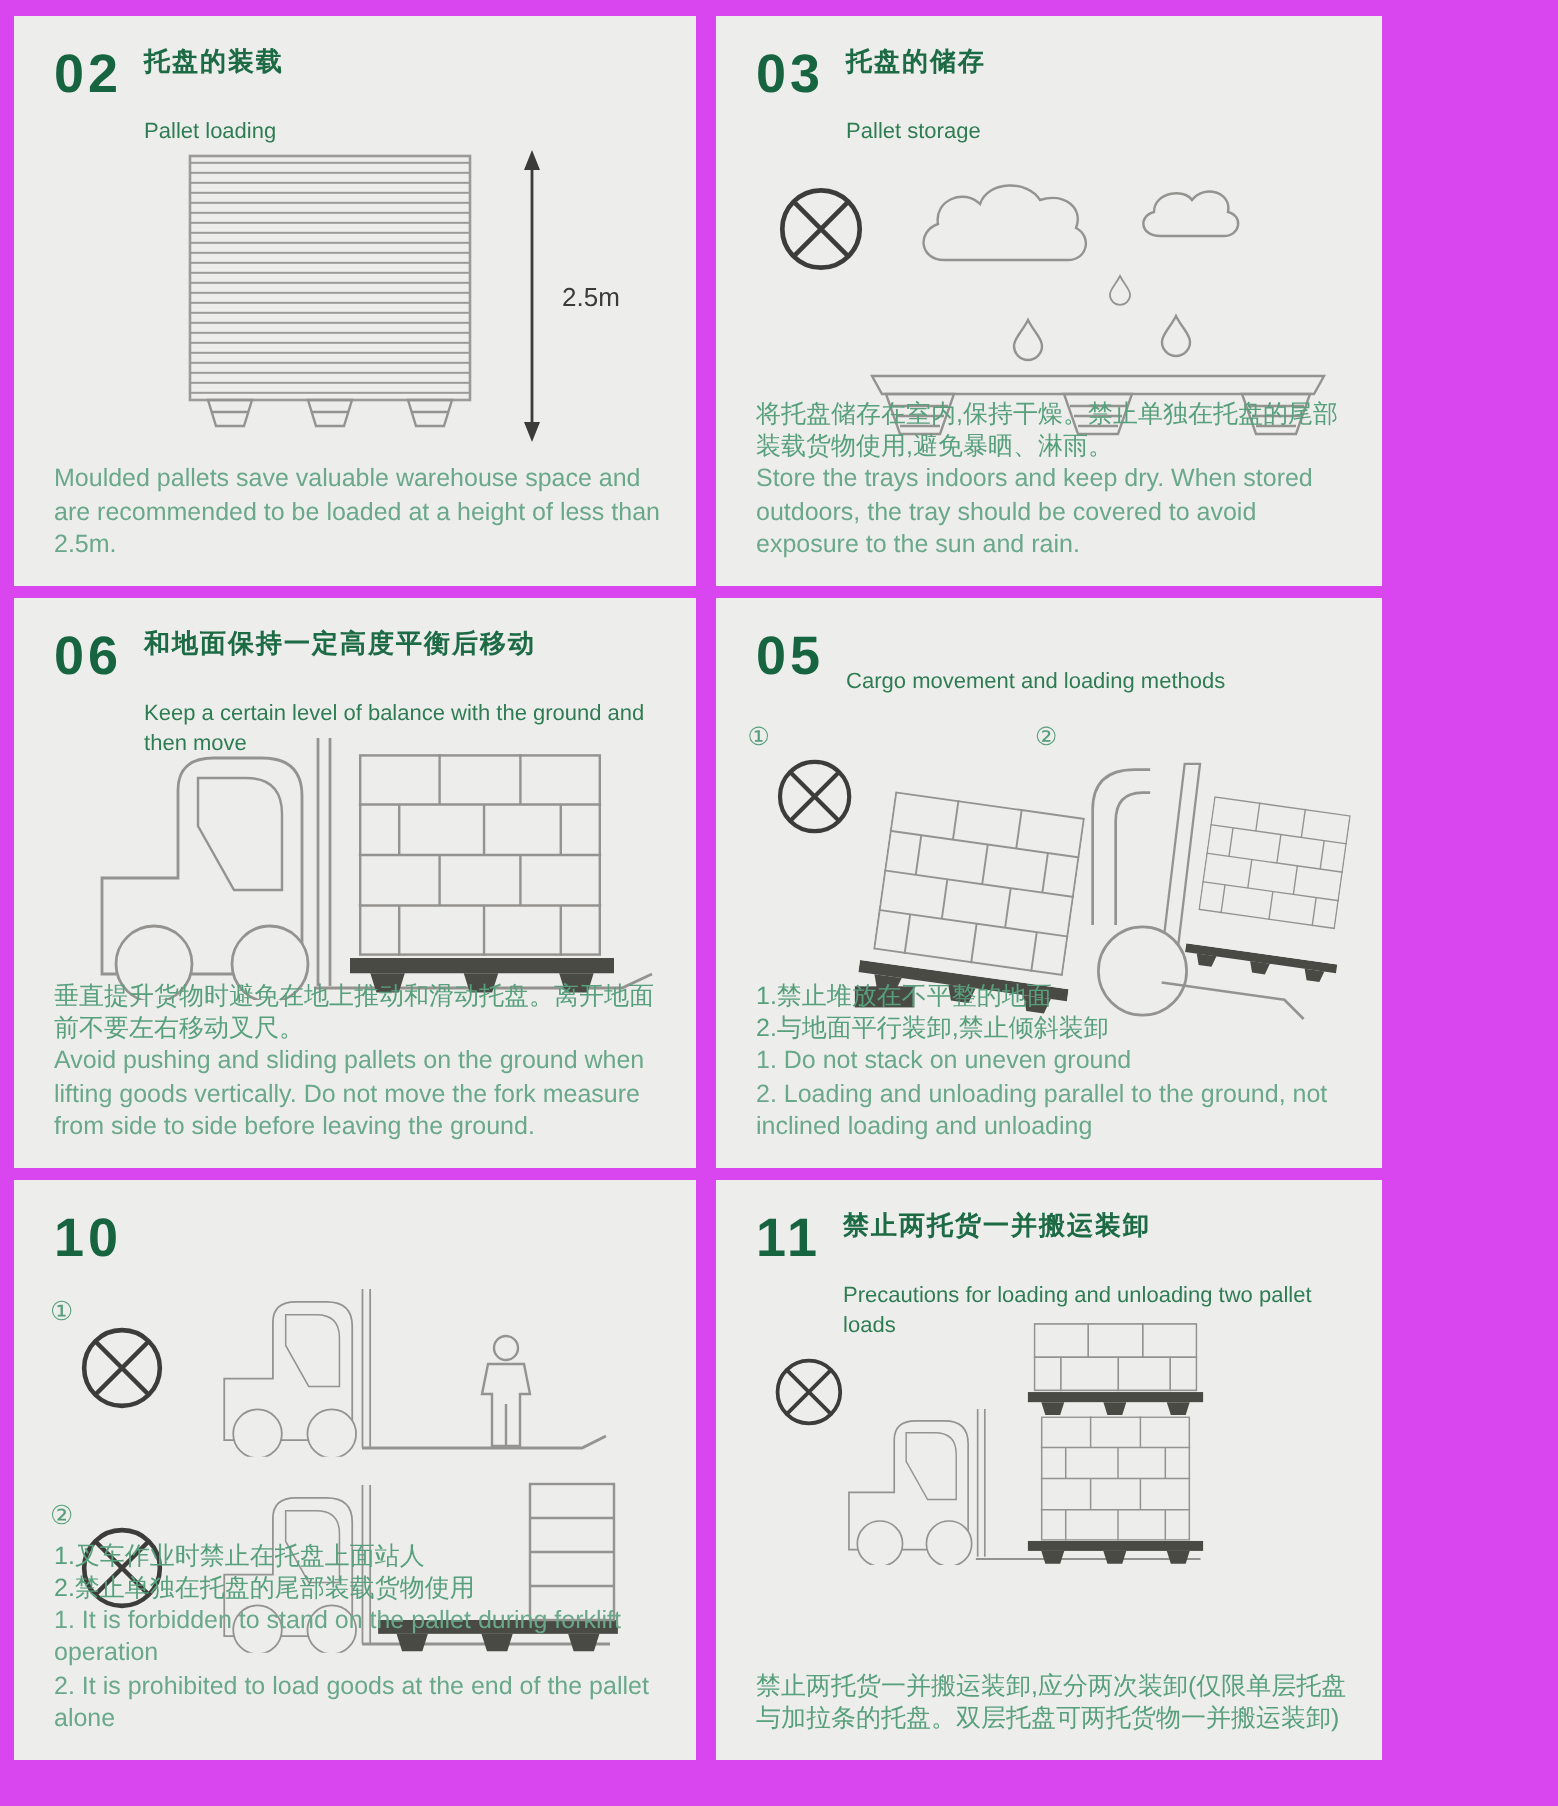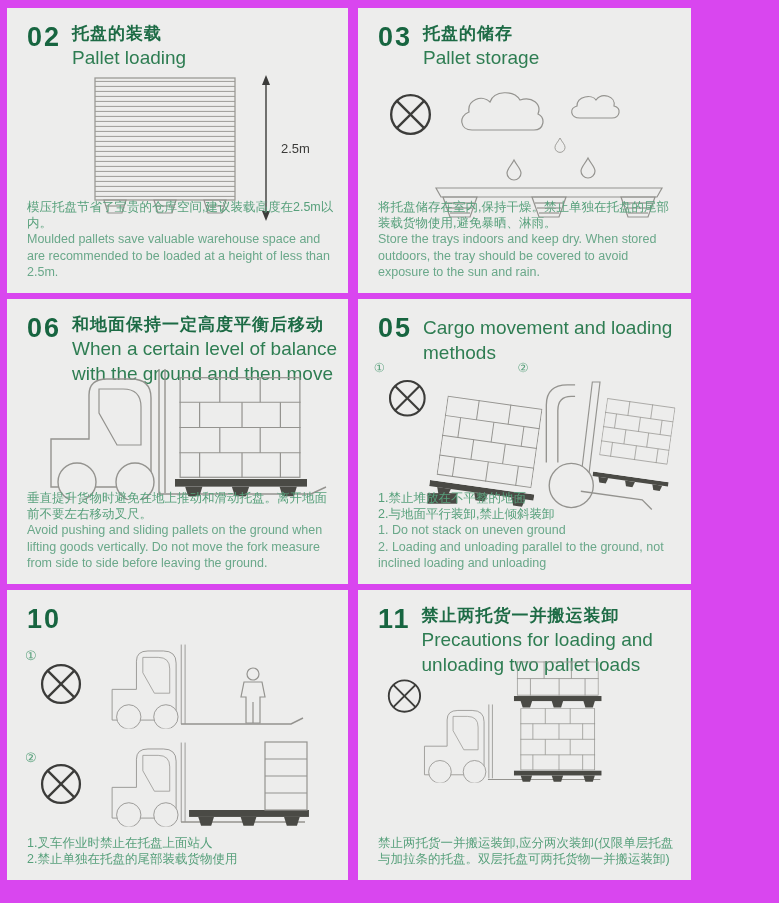--- a/index.html
+++ b/index.html
@@ -13,22 +13,22 @@
     grid-template-rows:285px 285px 290px;
     gap:6px 10px;
   }
   .panel { position:relative; background:#ededec; overflow:hidden; }
   .panel-header { position:absolute; top:15px; left:20px; right:10px; display:flex; gap:11px; }
   .panel-number {
     font-size:27px; font-weight:700; letter-spacing:2px; line-height:1;
     color:#176540; flex:0 0 auto; padding-top:1px;
   }
   .panel-titles { padding-top:0; }
-  .title-zh { font-size:17px; font-weight:700; color:#1d6b45; line-height:1.25; letter-spacing:1px; }
-  .title-en { font-size:19px; color:#2e7d52; line-height:1.3; margin-top:2px; }
+  .title-zh { font-size:13px; font-weight:700; color:#1d6b45; line-height:1.25; letter-spacing:1px; }
+  .title-en { font-size:11px; color:#2e7d52; line-height:1.3; margin-top:20px; }
   .panel-body { position:absolute; left:20px; right:12px; bottom:13px; }
   .body-zh { font-size:12.5px; color:#57a07b; line-height:1.3; white-space:pre-line; }
   .body-en { font-size:12.5px; color:#6aa88a; line-height:1.3; white-space:pre-line; }
   .illus { position:absolute; }
   svg { display:block; overflow:visible; }
   .ln { stroke:#94938f; stroke-width:1.4; fill:none; }
   .lnt { stroke:#94938f; stroke-width:1.2; fill:none; }
   .dark { fill:#4a4a45; stroke:none; }
   .wheel { fill:#ededec; stroke:#94938f; stroke-width:1.4; }
   .marker { font-size:13px; fill:#57a07b; }
@@ -121,21 +121,20 @@
         </g>
         <g>
           <line x1="207" y1="10" x2="207" y2="142" stroke="#3b3b39" stroke-width="1.4"></line>
           <polygon points="203,13 211,13 207,3" fill="#3b3b39"></polygon>
           <polygon points="203,139 211,139 207,149" fill="#3b3b39"></polygon>
         </g>
         <text x="222" y="81" class="dim-label">2.5m</text>
       </svg>
 
       <div class="panel-body">
-        <div class="body-zh">模压托盘节省了宝贵的仓库空间,建议装载高度在2.5m以内。</div>
         <div class="body-en">Moulded pallets save valuable warehouse space and are recommended to be loaded at a height of less than 2.5m.</div>
       </div>
     </section>
 
     <section class="panel">
       <div class="panel-header">
         <div class="panel-number">03</div>
         <div class="panel-titles">
           <div class="title-zh">托盘的储存</div>
           <div class="title-en">Pallet storage</div>
@@ -178,21 +177,21 @@
         <div class="body-zh">将托盘储存在室内,保持干燥。禁止单独在托盘的尾部装载货物使用,避免暴晒、淋雨。</div>
         <div class="body-en">Store the trays indoors and keep dry. When stored outdoors, the tray should be covered to avoid exposure to the sun and rain.</div>
       </div>
     </section>
 
     <section class="panel">
       <div class="panel-header">
         <div class="panel-number">06</div>
         <div class="panel-titles">
           <div class="title-zh">和地面保持一定高度平衡后移动</div>
-          <div class="title-en">When a certain level of balance with the ground and then move</div>
+          <div class="title-en">Keep a certain level of balance with the ground and then move</div>
         </div>
       </div>
 
       <svg class="illus" style="left:22px; top:54px;" width="300" height="162" viewBox="0 0 300 162">
         <use href="#sym-truck" x="14" y="12" width="150" height="135"></use>
         <path class="ln" d="M 128,141 L 282,141 L 297,134"></path>
         <use href="#sym-palletD" x="146" y="126" width="132" height="18.3"></use>
         <use href="#sym-boxes" x="150" y="24" width="122" height="101"></use>
       </svg>
 
@@ -268,20 +267,22 @@
           <rect x="246" y="102" width="42" height="68"></rect>
           <line x1="246" y1="119" x2="288" y2="119"></line>
           <line x1="246" y1="136" x2="288" y2="136"></line>
           <line x1="246" y1="153" x2="288" y2="153"></line>
         </g>
       </svg>
 
       <div class="panel-body">
         <div class="body-zh">1.叉车作业时禁止在托盘上面站人
 2.禁止单独在托盘的尾部装载货物使用</div>
+        <div class="body-en">1. It is forbidden to stand on the pallet during forklift operation
+2. It is prohibited to load goods at the end of the pallet alone</div>
       </div>
     </section>
 
     <section class="panel">
       <div class="panel-header">
         <div class="panel-number">11</div>
         <div class="panel-titles">
           <div class="title-zh">禁止两托货一并搬运装卸</div>
           <div class="title-en">Precautions for loading and unloading two pallet loads</div>
         </div>

